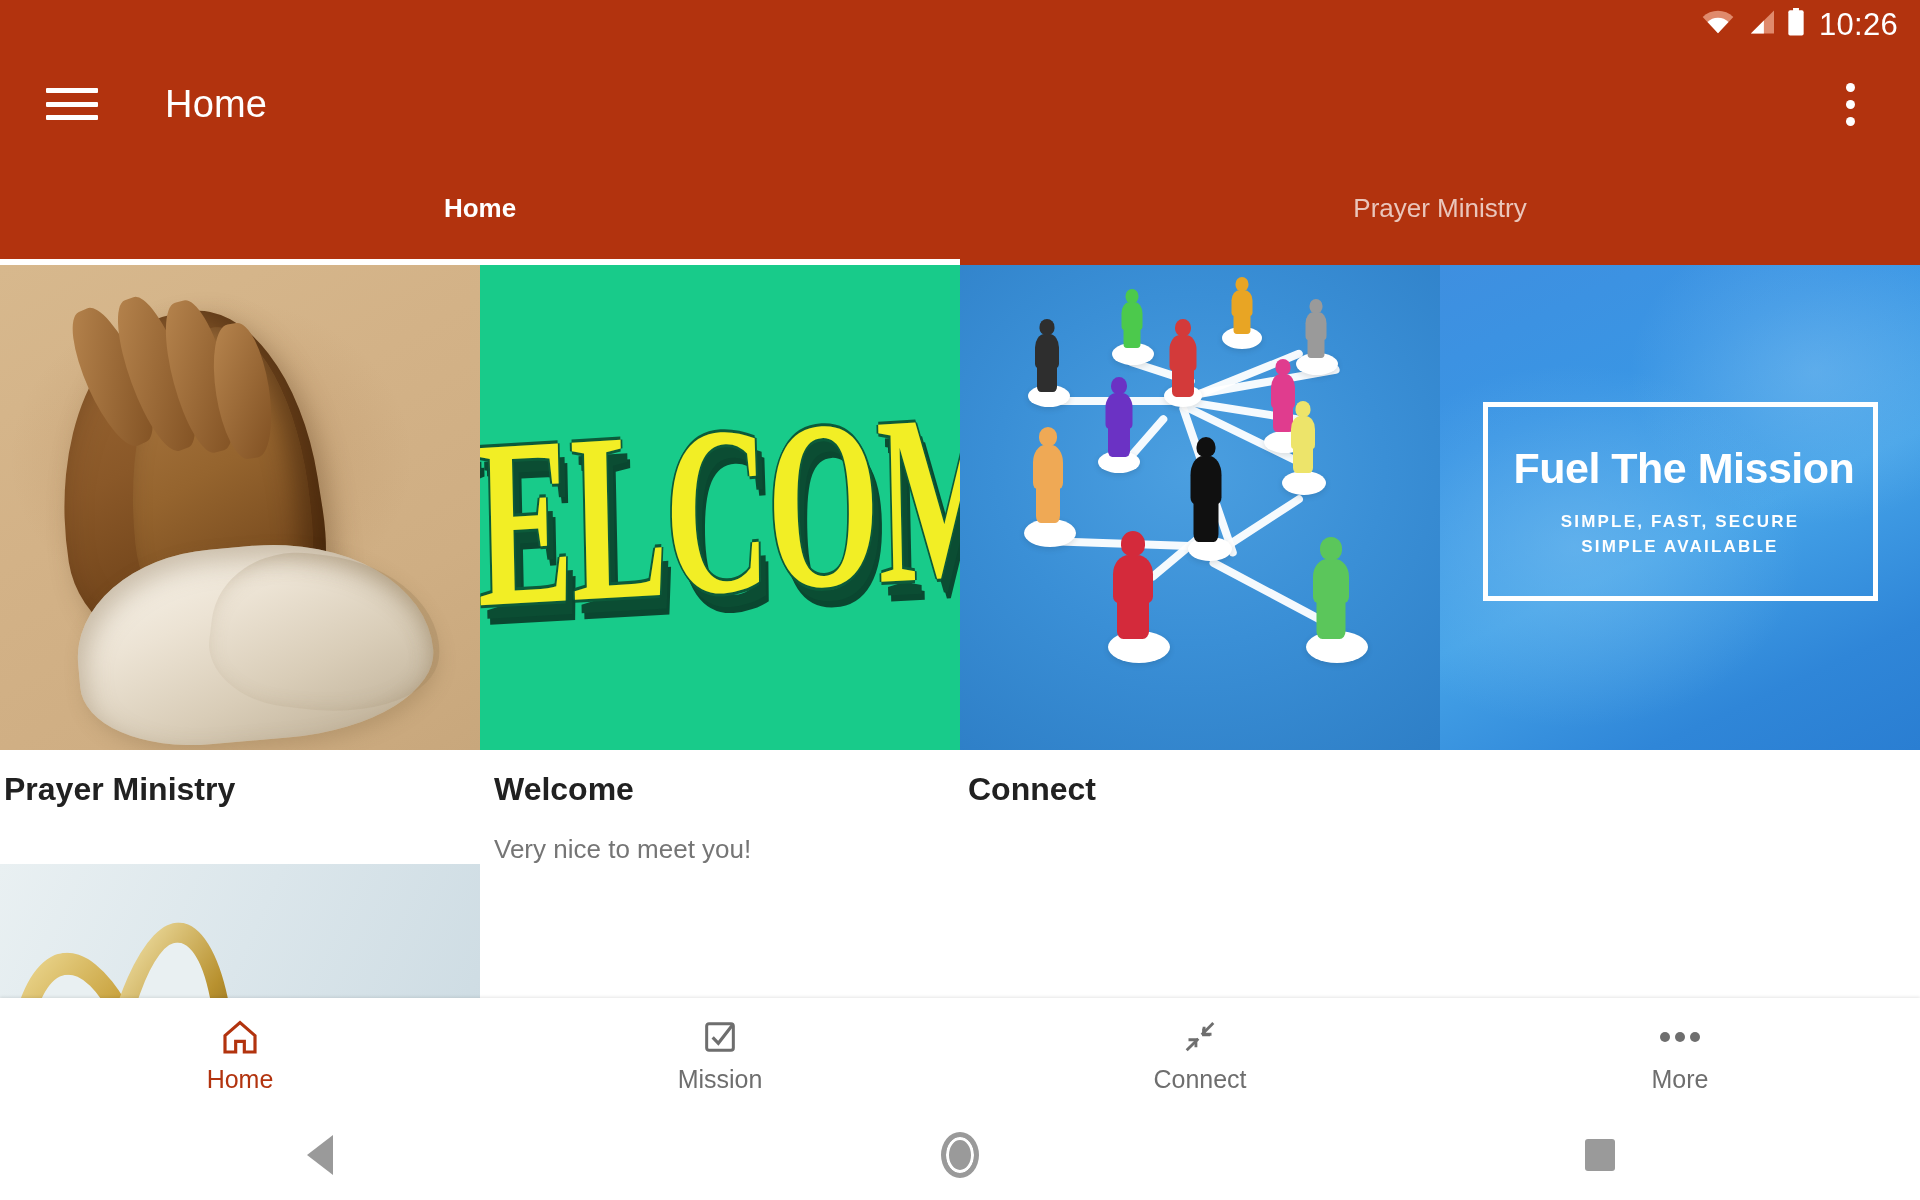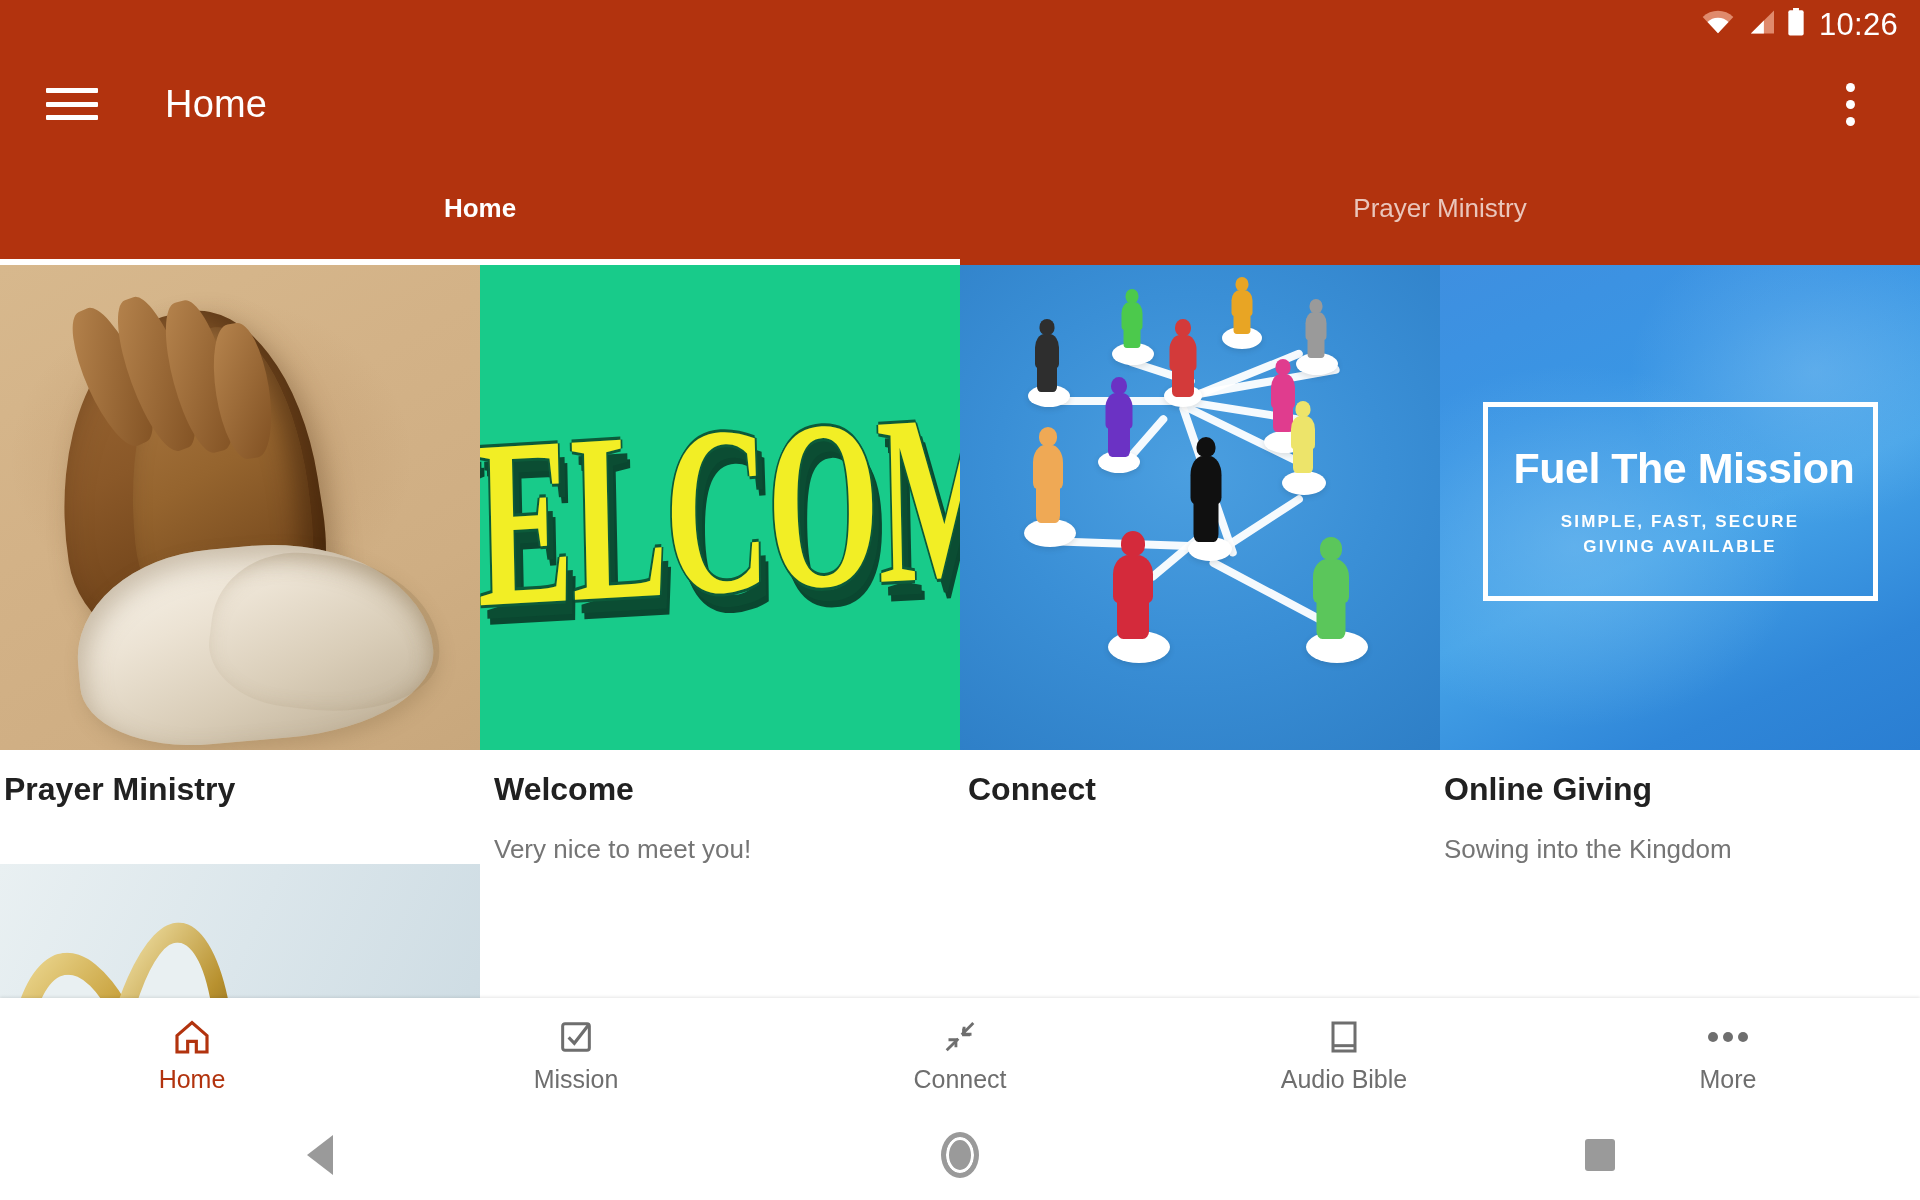--- a/index.html
+++ b/index.html
@@ -434,27 +434,23 @@
           <div class="card-title">Connect</div>
         </div>
       </div>
 
       <div class="card">
         <div class="card-img">
           <div class="tile-giving">
             <div class="giving-box">
               <div class="giving-h">Fuel The Mission</div>
               <div class="giving-s1">SIMPLE, FAST, SECURE</div>
-              <div class="giving-s2">GIVING AVAILABLE</div>
+              <div class="giving-s2">SIMPLE AVAILABLE</div>
             </div>
           </div>
-        </div>
-        <div class="card-text">
-          <div class="card-title">Online Giving</div>
-          <div class="card-sub">Sowing into the Kingdom</div>
         </div>
       </div>
     </div>
 
     <div class="row">
       <div class="card">
         <div class="card-img">
           <div class="tile-gold">
             <div class="gold-a"></div>
             <div class="gold-b"></div>
@@ -491,29 +487,20 @@
           <path d="M20.5 4.4 L15.2 9.7 L18 9.7 L18 11.6 L13.3 11.6 L13.3 6.9 L15.2 6.9 L15.2 9.7 Z"></path>
           <path d="M20.6 4.2 L13.6 11.2 L12.4 10 L19.4 3 Z"></path>
           <path d="M13.6 11.2 L13.6 5.9 L15.3 5.9 L15.3 9.5 L18.9 9.5 L18.9 11.2 Z"></path>
           <path d="M3.4 20.6 L10.4 13.6 L11.6 14.8 L4.6 21.8 Z" transform="translate(0,-1.2)"></path>
           <path d="M10.4 12.8 L10.4 18.1 L8.7 18.1 L8.7 14.5 L5.1 14.5 L5.1 12.8 Z"></path>
         </svg>
       </div>
       <div class="navlabel">Connect</div>
     </div>
 
-    <div class="navitem">
-      <div class="navicon">
-        <svg width="40" height="40" viewBox="0 0 24 24" fill="none" stroke="#6E6E6E" stroke-width="1.8">
-          <path d="M5.4 3.6 L18.6 3.6 L18.6 20.4 L5.4 20.4 Z"></path>
-          <path d="M5.4 17.2 L18.6 17.2"></path>
-        </svg>
-      </div>
-      <div class="navlabel">Audio Bible</div>
-    </div>
 
     <div class="navitem">
       <div class="navicon">
         <svg width="46" height="16" viewBox="0 0 46 16" fill="#6E6E6E">
           <circle cx="8" cy="8" r="5"></circle>
           <circle cx="23" cy="8" r="5"></circle>
           <circle cx="38" cy="8" r="5"></circle>
         </svg>
       </div>
       <div class="navlabel">More</div>

